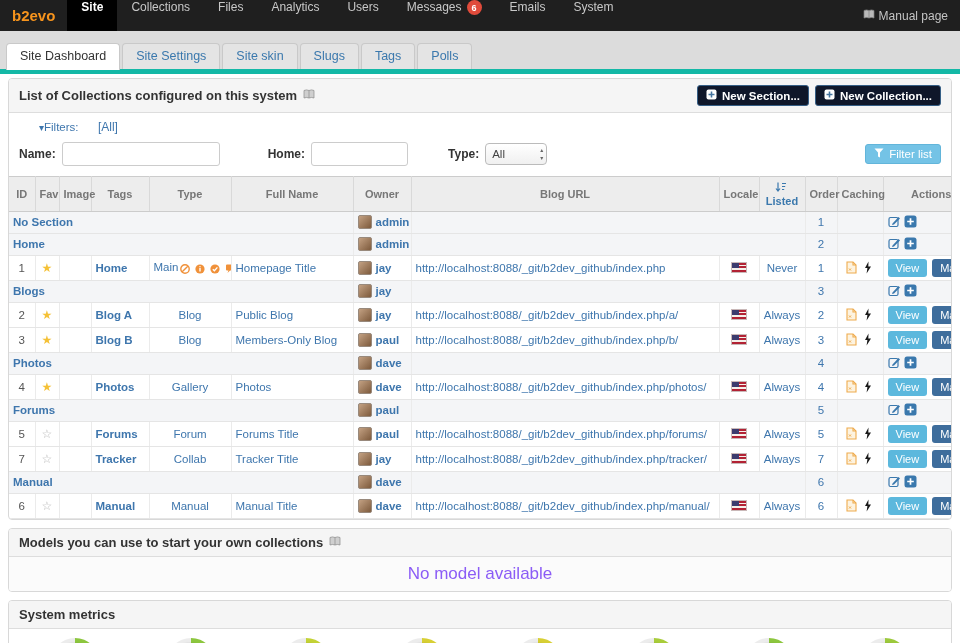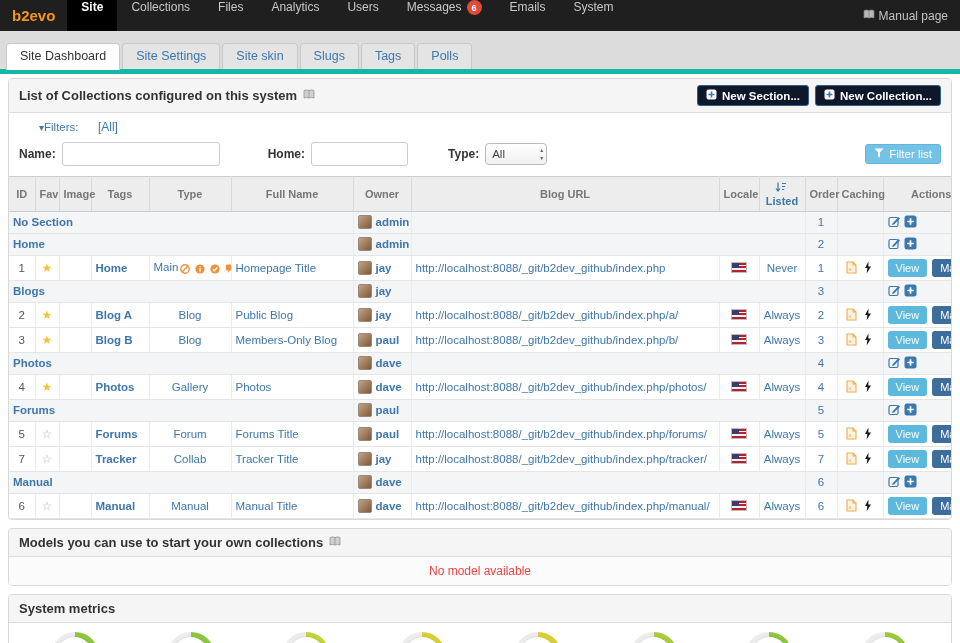--- a/index.html
+++ b/index.html
@@ -74,21 +74,21 @@
   .flag { display:inline-block; width:16px; height:11px; vertical-align:-1px; position:relative;
     background:repeating-linear-gradient(180deg,#b22234 0 1.7px,#f5f0ea 1.7px 3.4px); border:1px solid #c9b8b8; }
   .flag::after { content:""; position:absolute; left:0; top:0; width:7px; height:5px; background:#3c3b6e; }
   .type-icons svg { vertical-align:-2px; margin-left:2px; }
   .actions-cell { text-align:left; }
   .actions-cell .btn { margin-right:5px; }
   .icon-btn { cursor:pointer; display:inline-block; vertical-align:middle; margin-right:3px; }
   .cache-cell svg { margin:0 2px; vertical-align:middle; }
 
   
-  .panel-body-simple { padding:7px 10px; font-size:12px; color:#ef4444; background:#fbfbfb; }
+  .panel-body-simple { padding:7px 10px; font-size:17px; color:#8b5cf6; background:#fbfbfb; }
 
   .metrics-body { display:flex; justify-content:space-around; padding:9px 8px 6px; background:#fff; }
   .metric { display:flex; flex-direction:column; align-items:center; width:110px; cursor:default; }
   .donut { width:48px; height:48px; border-radius:50%; display:flex; align-items:center; justify-content:center; }
   .donut-hole { width:37px; height:37px; border-radius:50%; background:#fff; box-shadow:0 0 2px rgba(0,0,0,.15);
     display:flex; align-items:center; justify-content:center; font-weight:bold; font-size:12px; }
 </style>
 </head>
 <body>
 

